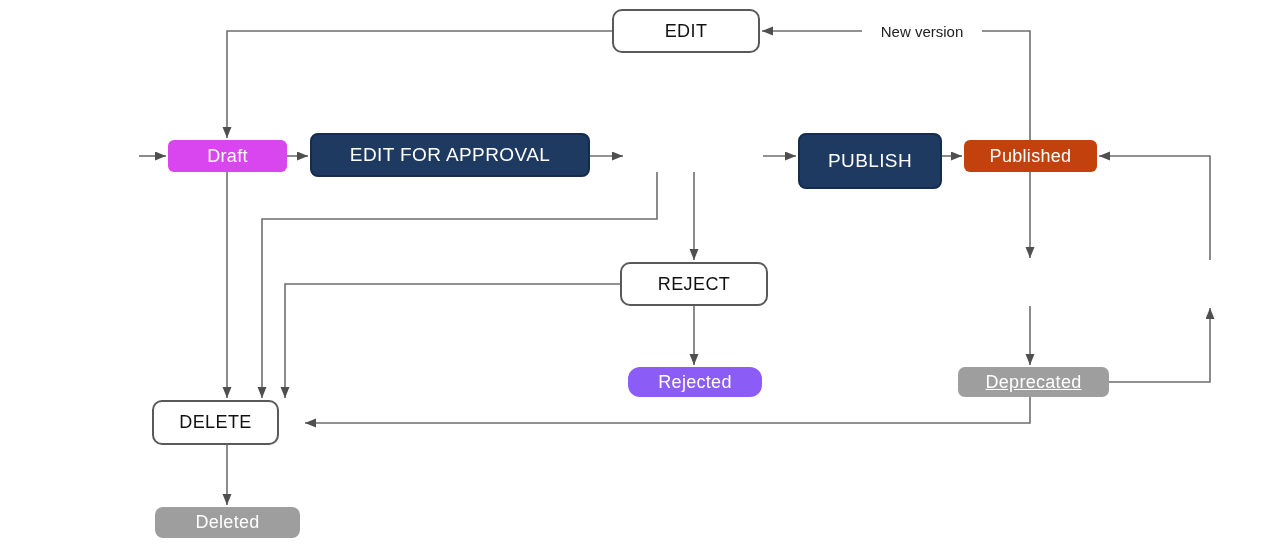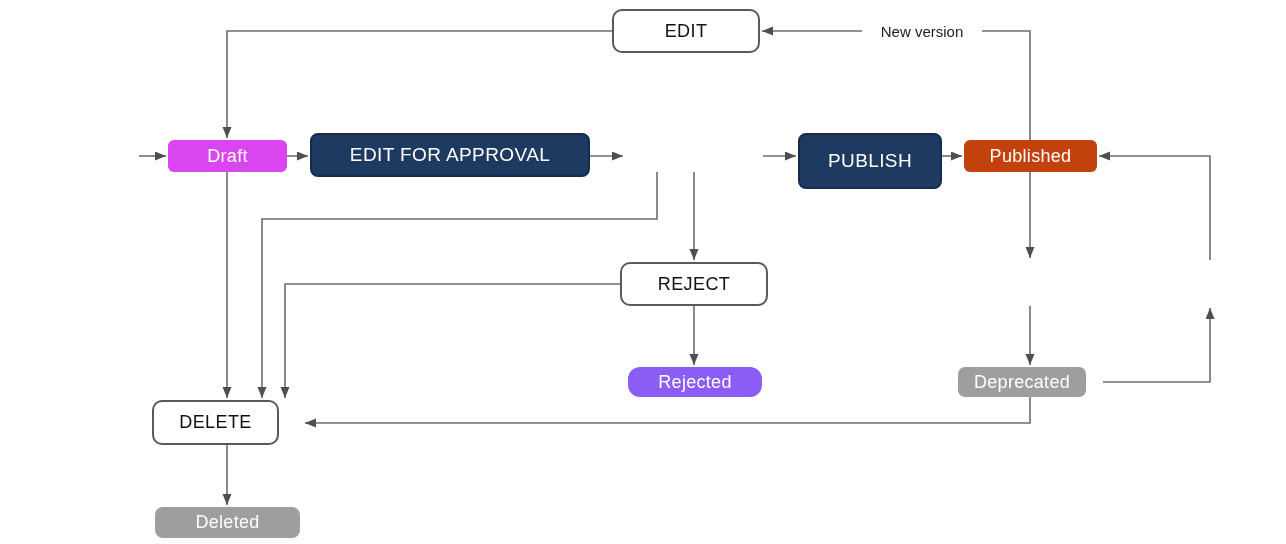--- a/index.html
+++ b/index.html
@@ -39,21 +39,21 @@
   #n-draft{left:168px;top:140px;width:119px;height:32px;}
   #n-send{left:310px;top:133px;width:280px;height:44px;}
   #n-reviewing{left:625px;top:140px;width:138px;height:32px;}
   #n-publish{left:798px;top:133px;width:144px;height:56px;}
   #n-published{left:964px;top:140px;width:133px;height:32px;}
   #n-edit{left:612px;top:9px;width:148px;height:44px;}
   #n-reject{left:620px;top:262px;width:148px;height:44px;}
   #n-rejected{left:628px;top:367px;width:134px;height:30px;}
   #n-deprecate{left:940px;top:260px;width:180px;height:46px;}
   #n-restore{left:1135px;top:260px;width:150px;height:46px;}
-  #n-deprecated{left:958px;top:367px;width:128px;height:30px;}
+  #n-deprecated{left:958px;top:367px;width:151px;height:30px;text-decoration:underline;}
   #n-delete{left:152px;top:400px;width:127px;height:45px;}
   #n-deleted{left:155px;top:507px;width:145px;height:31px;border-radius:8px;}
 
   .edge-label{
     position:absolute;z-index:3;
     left:862px;top:20px;width:120px;height:22px;
     display:flex;align-items:center;justify-content:center;
     background:#ffffff;color:#222222;font-size:15px;
   }
 </style>

